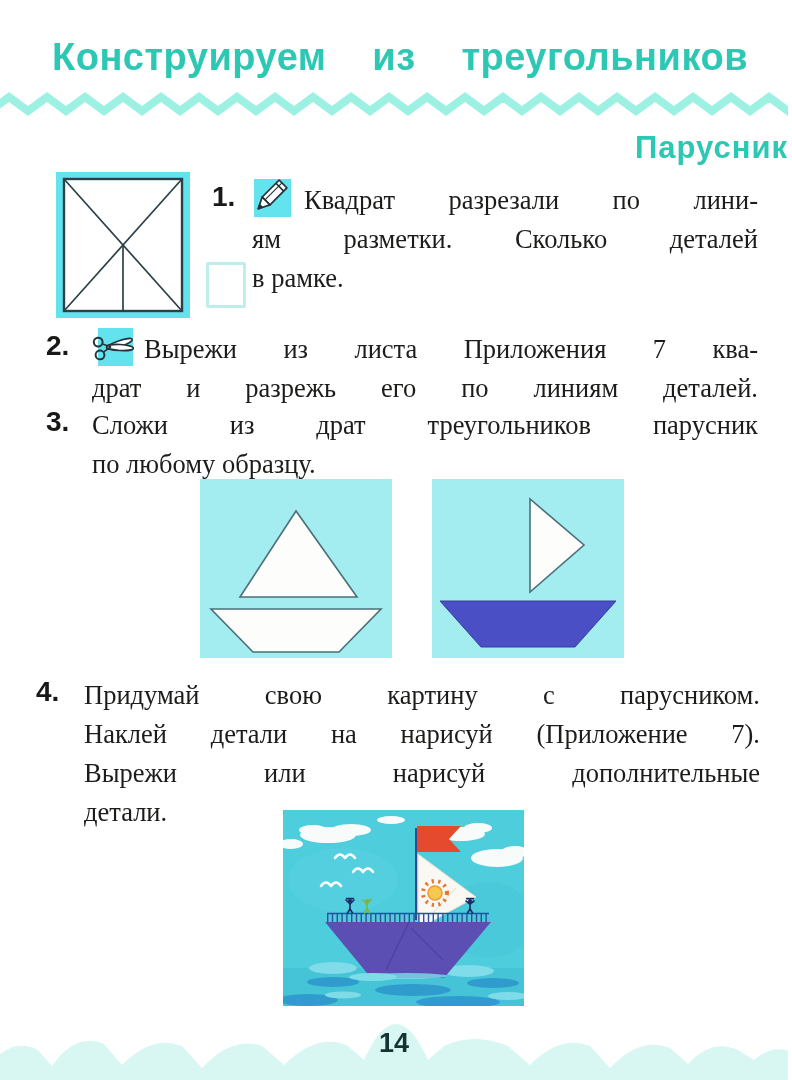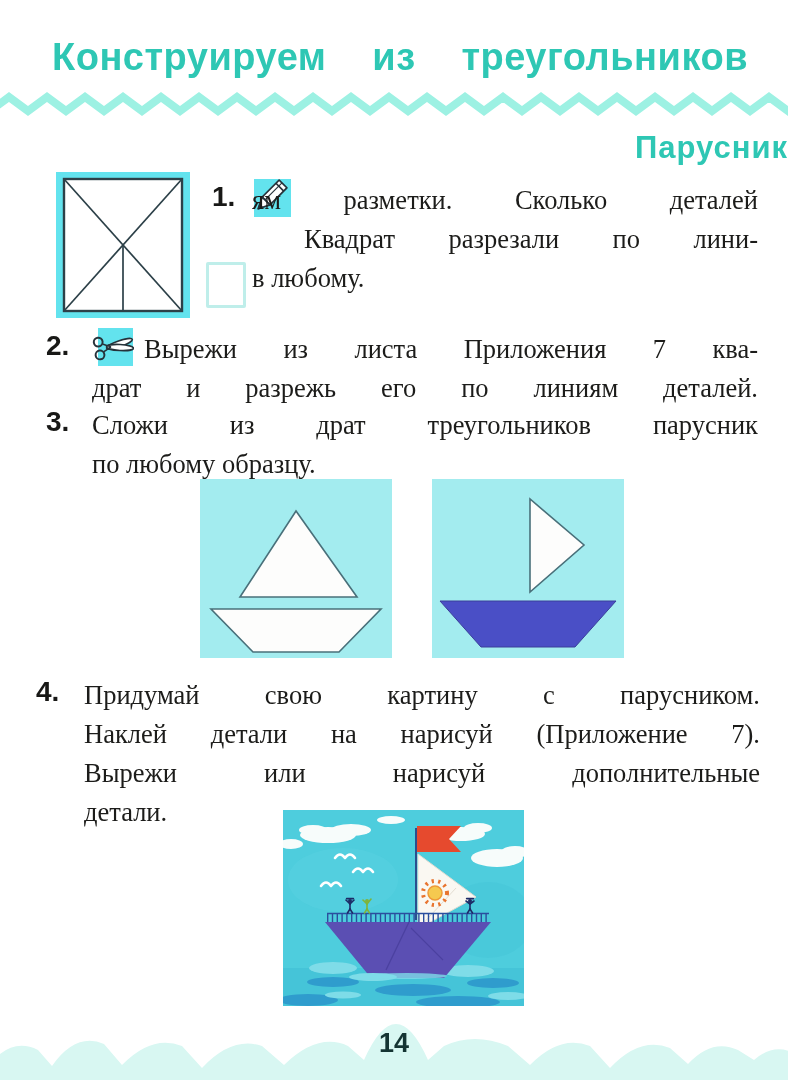--- a/index.html
+++ b/index.html
@@ -90,23 +90,23 @@
         <g transform="translate(25,19) rotate(45)" fill="#ffffff" stroke="#26323a" stroke-width="1.7" stroke-linejoin="round">
           <rect x="-5.5" y="-17" width="11" height="24"></rect>
           <polygon points="-5.5,7 5.5,7 0,18"></polygon>
           <polygon points="-1.8,14.2 1.8,14.2 0,18" fill="#26323a"></polygon>
           <line x1="-5.5" y1="-12.5" x2="5.5" y2="-12.5"></line>
           <line x1="-1.5" y1="-17" x2="-1.5" y2="7" stroke-width="1.1"></line>
         </g>
       </svg>
     </span>
     <div class="ttext t1text">
+        <div class="tline tline-indent"><span>Квадрат разрезали по лини-</span></div>
         <div class="tline"><span>ям разметки. Сколько деталей</span></div>
-        <div class="tline tline-indent"><span>Квадрат разрезали по лини-</span></div>
-        <div class="tline tline-left"><span>в любому.</span></div>
+        <div class="tline tline-left"><span>в рамке.</span></div>
       </div>
     <div class="answer-box"></div>
   </div>
 
   <div>
     <span class="tasknum t2num">2.</span>
     <span class="icon-box t2icon">
       <svg width="50" height="46" viewBox="0 0 50 46">
         <rect x="14" y="3" width="35" height="38" fill="var(--highlight-cyan,#63e3ee)"></rect>
         <g transform="translate(26,22) rotate(-8)" stroke="#26323a" fill="#ffffff">

